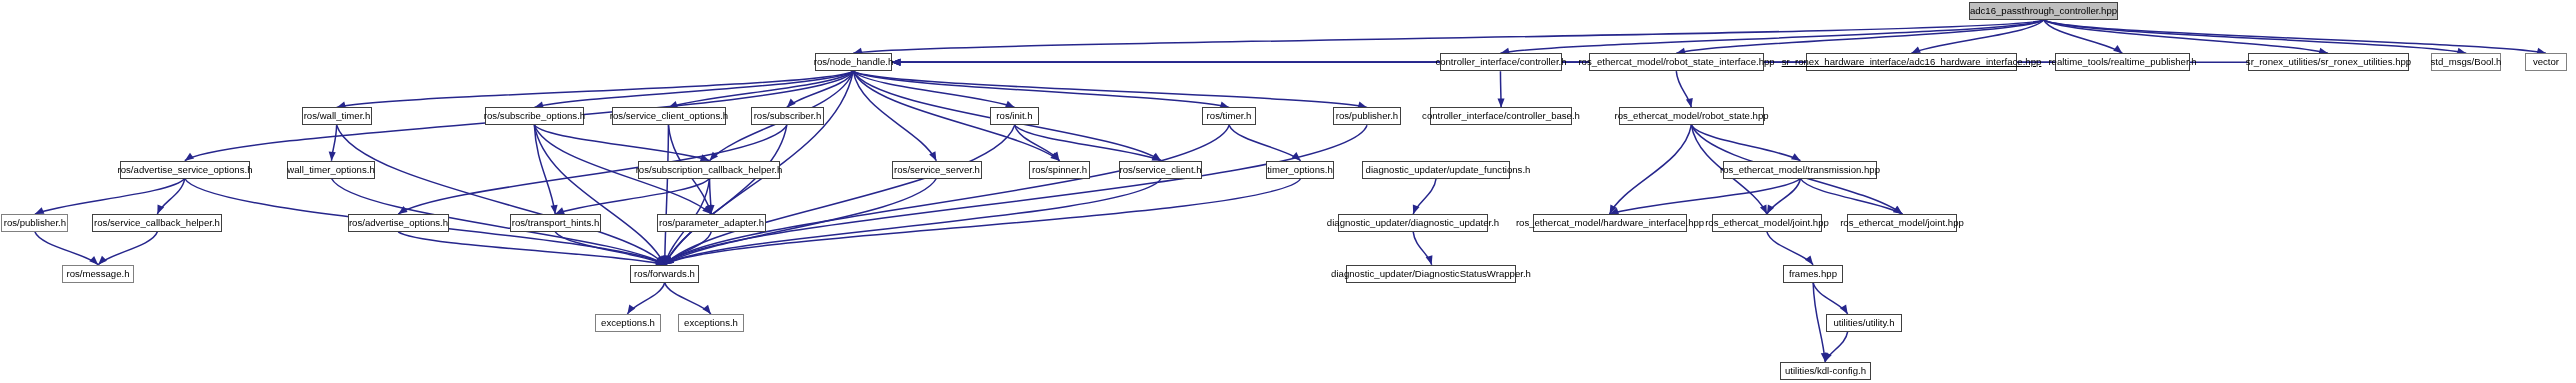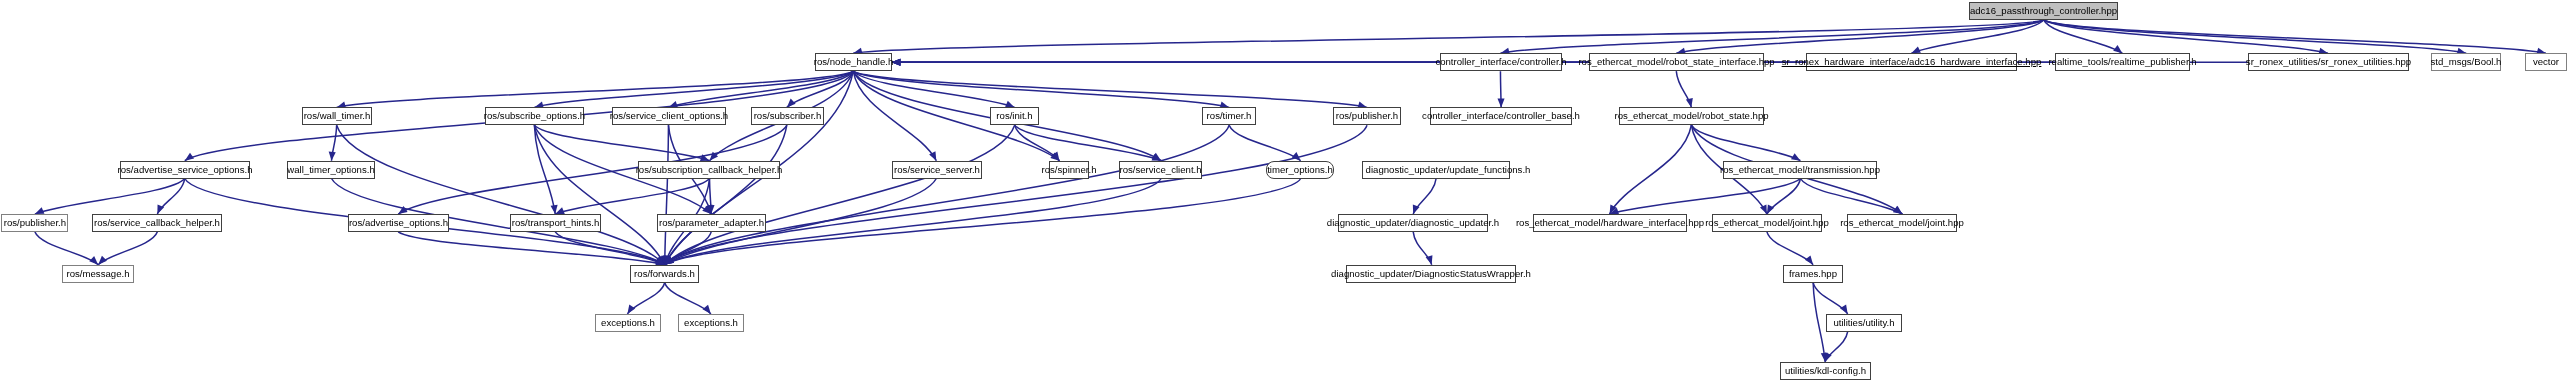--- a/index.html
+++ b/index.html
@@ -274,27 +274,27 @@
       </div>
       <div class="node-box strong" style="left: 287px; top: 161px; width: 88px;">
         <span class="node-label">wall_timer_options.h</span>
       </div>
       <div class="node-box strong" style="left: 638px; top: 161px; width: 142px;">
         <span class="node-label">ros/subscription_callback_helper.h</span>
       </div>
       <div class="node-box strong" style="left: 892px; top: 161px; width: 90px;">
         <span class="node-label">ros/service_server.h</span>
       </div>
-      <div class="node-box strong" style="left: 1029px; top: 161px; width: 40px; margin-left: 20px;">
+      <div class="node-box strong" style="left: 1029px; top: 161px; width: 61px;">
         <span class="node-label">ros/spinner.h</span>
       </div>
       <div class="node-box strong" style="left: 1119px; top: 161px; width: 83px;">
         <span class="node-label">ros/service_client.h</span>
       </div>
-      <div class="node-box strong" style="left: 1266px; top: 161px; width: 68px; border-radius: 8px;">
+      <div class="node-box strong" style="left: 1266px; top: 161px; width: 68px;">
         <span class="node-label">timer_options.h</span>
       </div>
       <div class="node-box strong" style="left: 1362px; top: 161px; width: 148px; padding-left: 24px;">
         <span class="node-label">diagnostic_updater/update_functions.h</span>
       </div>
       <div class="node-box strong" style="left: 1723px; top: 161px; width: 154px;">
         <span class="node-label">ros_ethercat_model/transmission.hpp</span>
       </div>
       <div class="node-box light" style="left: 1.4px; top: 214px; width: 67px;">
         <span class="node-label">ros/publisher.h</span>

